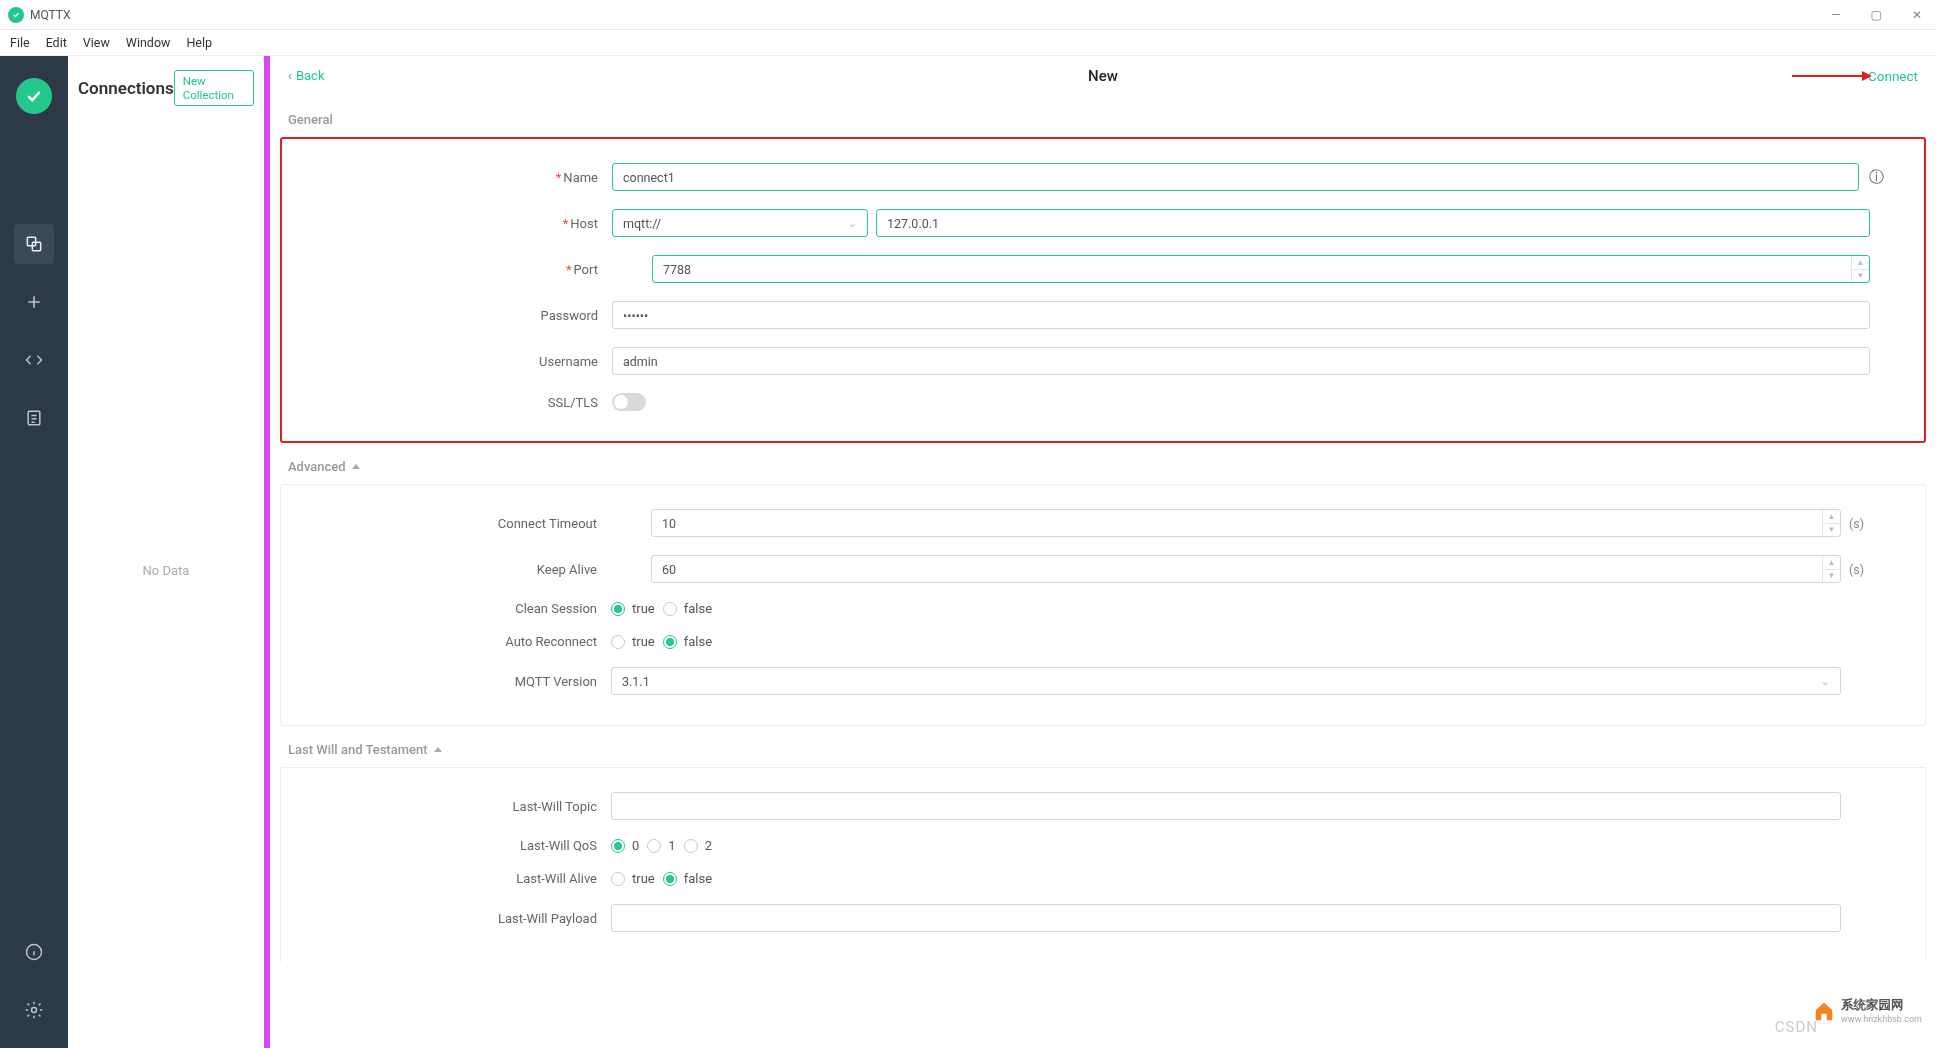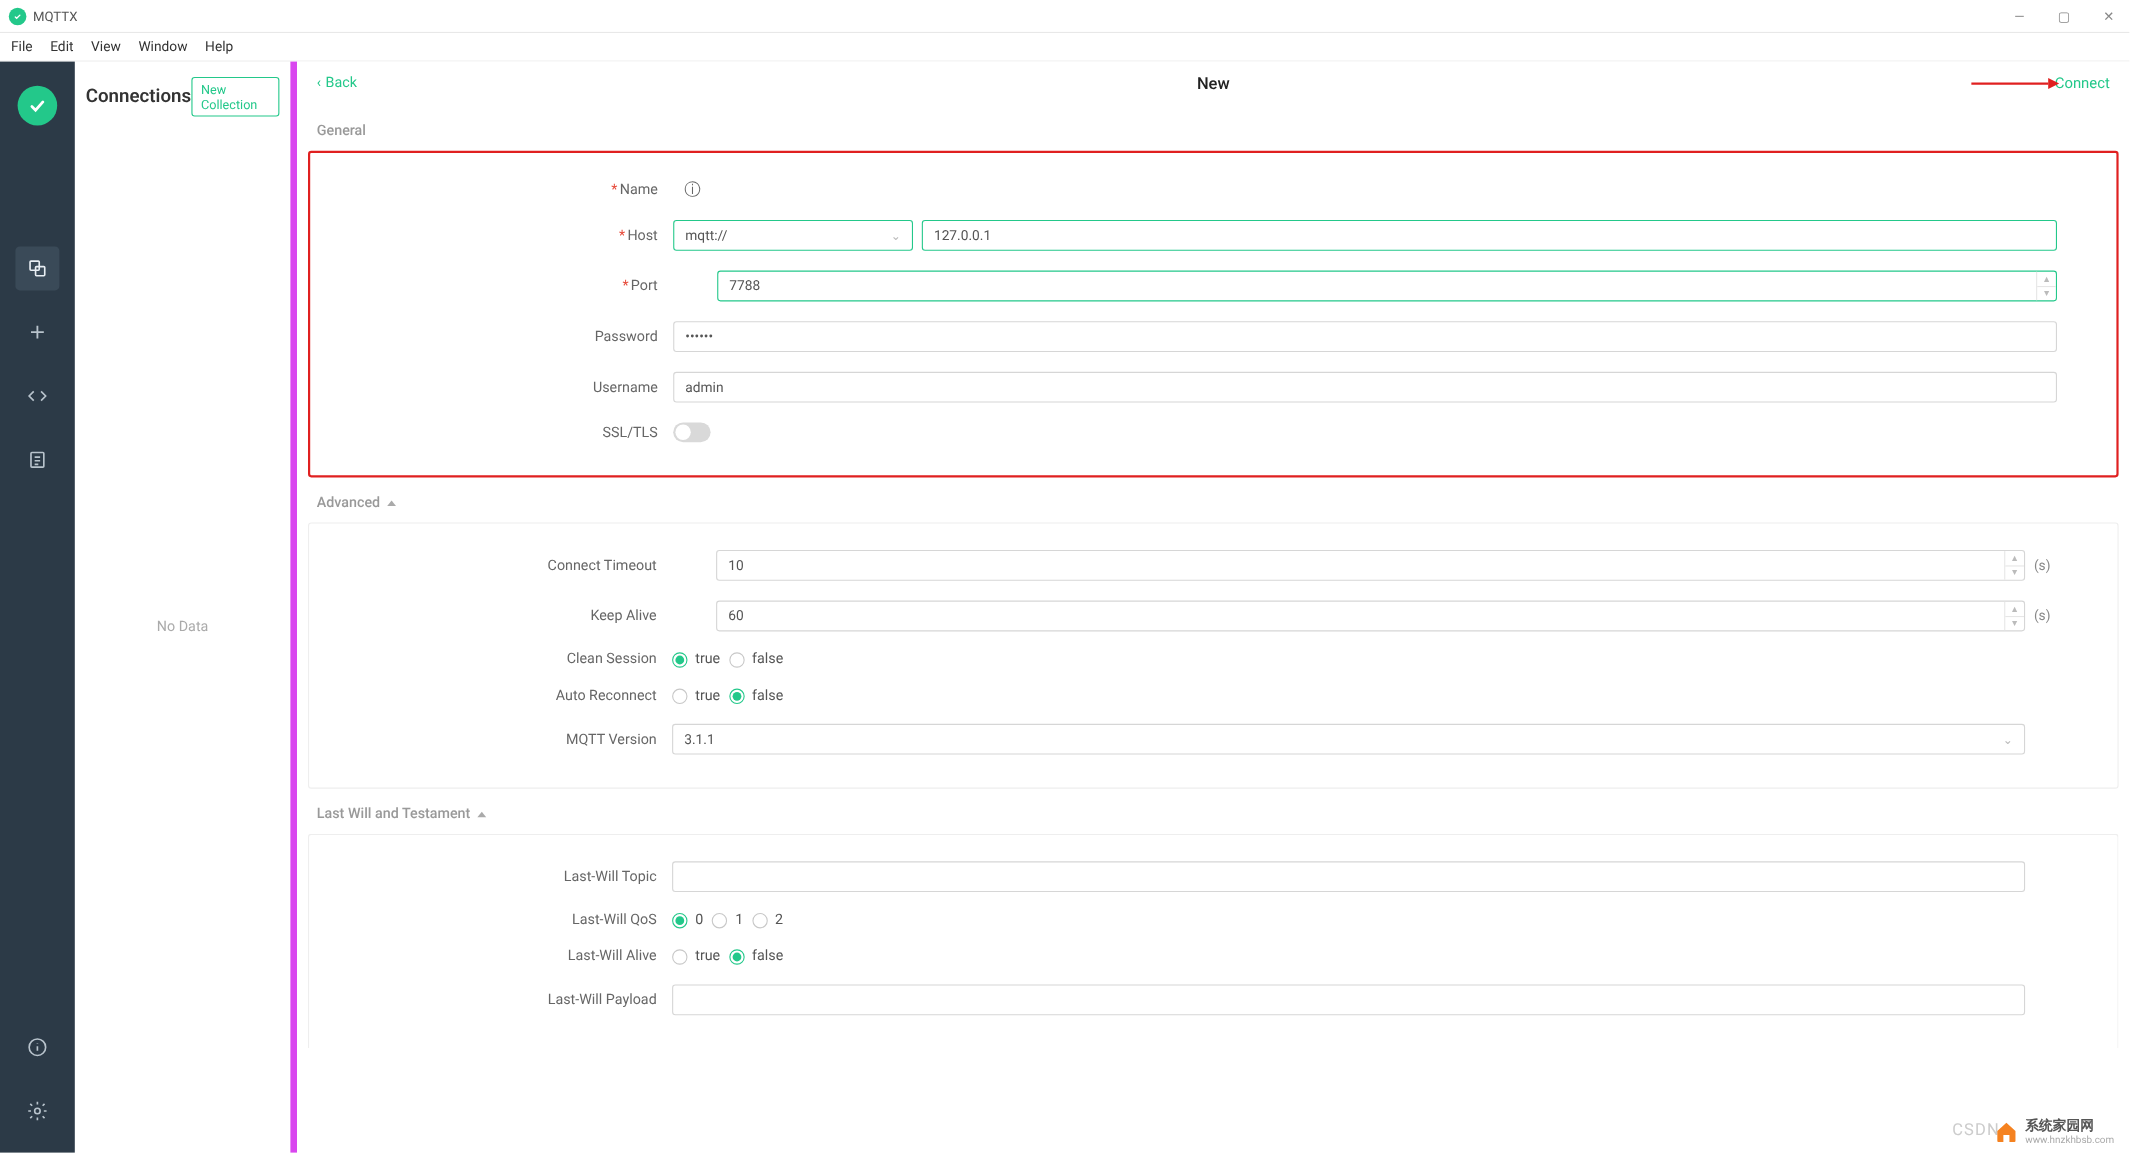--- a/index.html
+++ b/index.html
@@ -58,34 +58,34 @@
 input.txt.green, .select.green, input.spin.green { border-color: #23c88a; }
 .select { display: flex; align-items: center; justify-content: space-between; cursor: pointer; }
 .select .sv { color: #555; font-size: 12.5px; }
 .select .chev { color: #bbb; font-size: 11px; }
 .spinwrap { position: relative; width: 100%; margin-left: 40px; }
 .spinwrap .spinbtns { position: absolute; right: 1px; top: 1px; bottom: 1px; width: 18px; display: flex; flex-direction: column; border-left: 1px solid #e6e6e6; }
 .spinwrap .spinbtns span { flex: 1; display: flex; align-items: center; justify-content: center; color: #bbb; font-size: 8px; cursor: pointer; }
 .spinwrap .spinbtns span:first-child { border-bottom: 1px solid #e6e6e6; }
 
 .hostwrap { display: flex; gap: 10px; flex: 1; }
-.hostwrap .select { width: 218px; flex: none; }
+.hostwrap .select { width: 256px; flex: none; }
 .hostwrap input.txt { flex: 1; }
 
 .toggle { width: 34px; height: 18px; background: #d9d9d9; border-radius: 9px; position: relative; cursor: pointer; }
 .toggle .knob { position: absolute; width: 14px; height: 14px; border-radius: 50%; background: #fff; top: 2px; left: 2px; }
 
 .radios { display: flex; gap: 26px; }
 .radio { display: flex; align-items: center; gap: 7px; cursor: pointer; font-size: 13px; color: #555; }
 .radio .dot { width: 14px; height: 14px; border-radius: 50%; border: 1px solid #c8c8c8; display: inline-flex; align-items: center; justify-content: center; }
 .radio.sel .dot { border-color: #23c88a; }
 .radio.sel .dot::after { content: ''; width: 8px; height: 8px; border-radius: 50%; background: #23c88a; }
 
 .watermark { position: fixed; right: 118px; bottom: 12px; color: #ccc; font-size: 15px; letter-spacing: 1px; pointer-events: none; }
-.wmlogo { position: fixed; right: 14px; bottom: 6px; display: flex; align-items: center; gap: 6px; color: #555; font-size: 12.5px; pointer-events: none; }
+.wmlogo { position: fixed; right: 14px; bottom: 24px; display: flex; align-items: center; gap: 6px; color: #555; font-size: 12.5px; pointer-events: none; }
 .wmlogo .house { width: 22px; height: 22px; }
 </style>
 </head>
 <body>
 
 <div class="titlebar">
   <span class="logo">
     <svg viewBox="0 0 24 24">
         <path d="M7 13l3 3 7-7" stroke="#fff" stroke-width="3" fill="none" stroke-linecap="round"></path>
       </svg>
@@ -172,20 +172,23 @@
           </svg>
       </div>
       <div class="connect">Connect</div>
     </div>
 
     <div class="content">
       <div class="section-label">General</div>
       <div class="card highlight">
         <div class="row">
           <div class="lbl"><span class="req">*</span><span>Name</span></div>
+          <div class="ctl">
+              <input class="txt green" value="connect1" style="">
+            </div>
           <div class="iconstack">
               <span>ⓘ</span>
             </div>
         </div>
         <div class="row">
           <div class="lbl"><span class="req">*</span><span>Host</span></div>
           <div class="ctl hostwrap">
             <div class="select green">
               <span class="sv">mqtt://</span>
               <span class="chev">⌄</span>

